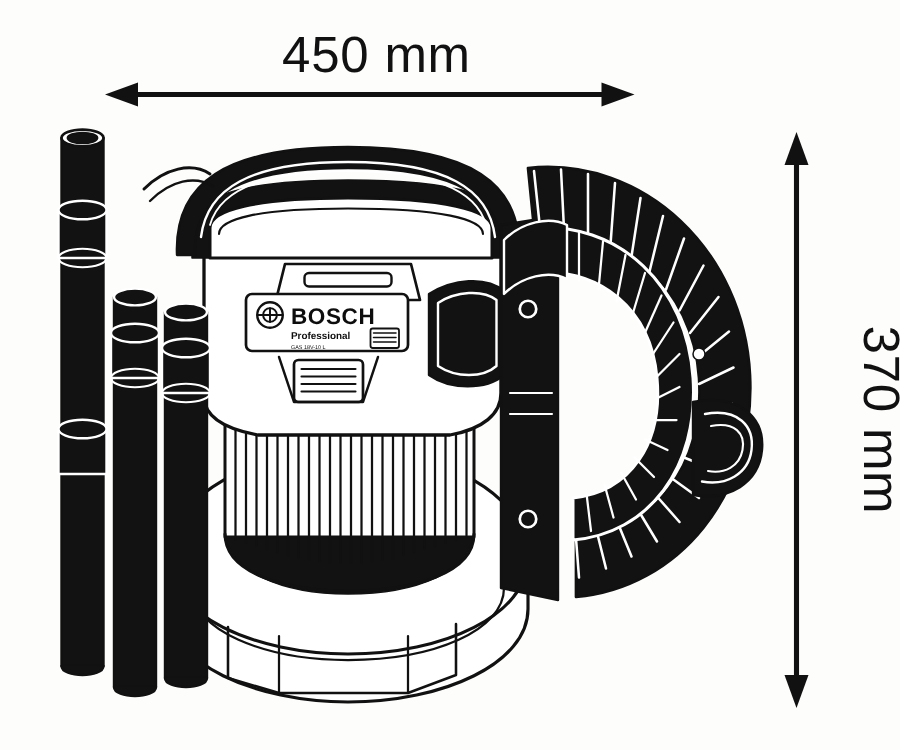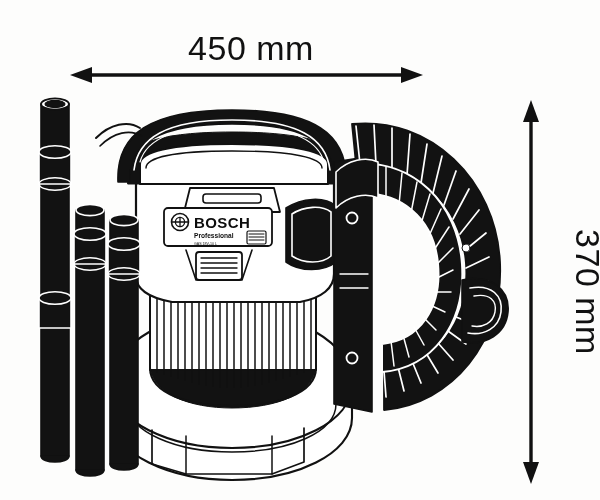--- a/index.html
+++ b/index.html
@@ -3,21 +3,21 @@
 <meta charset="utf-8">
 <style>
   html,body{margin:0;padding:0;}
   body{
     width:600px;height:500px;
     background:#fdfdfc;
     font-family:"Liberation Sans", sans-serif;
     overflow:hidden;
     position:relative;
   }
-  #stage{position:absolute;left:0;top:12px;width:600px;height:444px;}
+  #stage{position:absolute;left:0;top:0;width:600px;height:444px;}
   svg{display:block;}
   .dimtext{
     font-family:"Liberation Sans", sans-serif;
     font-size:34px;
     fill:#111111;
     letter-spacing:0.5px;
   }
   .logotext{
     font-family:"Liberation Sans", sans-serif;
     fill:#0d0d0d;

